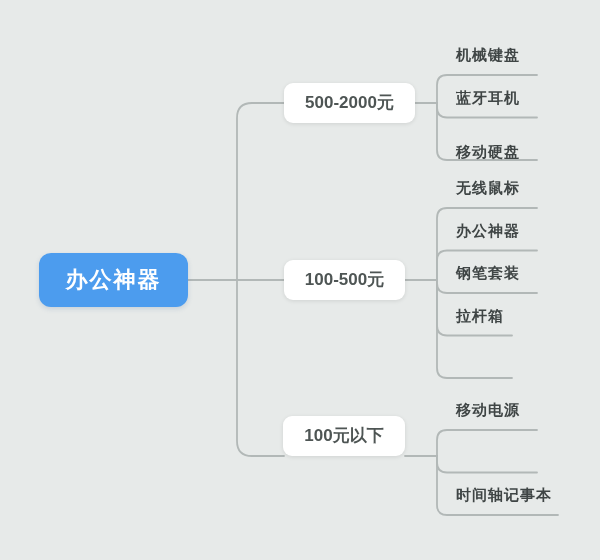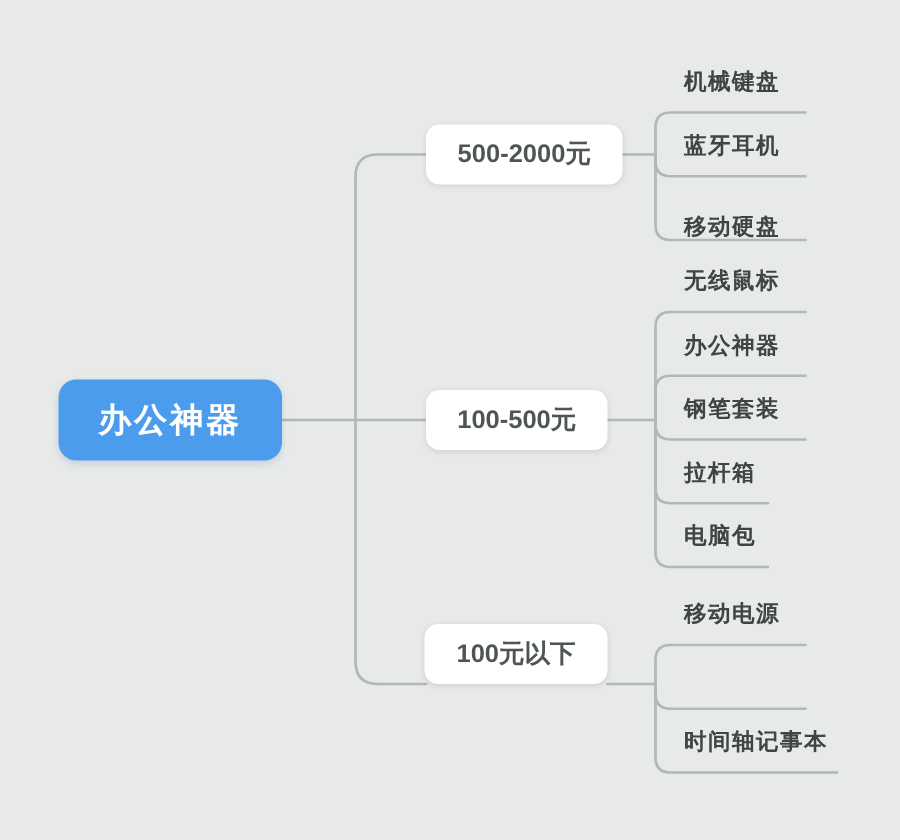--- a/index.html
+++ b/index.html
@@ -102,18 +102,17 @@
   <div class="node branch-node branch-3">100元以下</div>
 
   <div class="node leaf-node" style="top:41px;">机械键盘</div>
   <div class="node leaf-node" style="top:84px;">蓝牙耳机</div>
   <div class="node leaf-node" style="top:138px;">移动硬盘</div>
 
   <div class="node leaf-node" style="top:174px;">无线鼠标</div>
   <div class="node leaf-node" style="top:217px;">办公神器</div>
   <div class="node leaf-node" style="top:259px;">钢笔套装</div>
   <div class="node leaf-node" style="top:302px;">拉杆箱</div>
-  <div class="node leaf-node" style="top:344px;">电脑包</div>
 
   <div class="node leaf-node" style="top:396px;">移动电源</div>
   <div class="node leaf-node" style="top:481px;text-align:right;">时间轴记事本</div>
 
 </div>
 
 </body></html>

